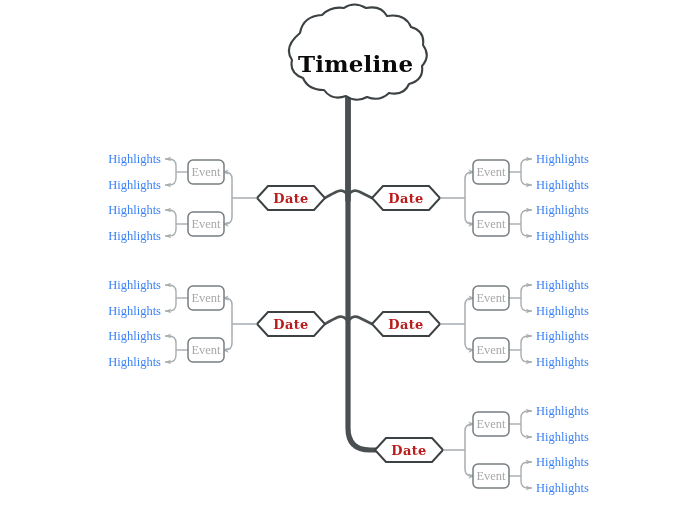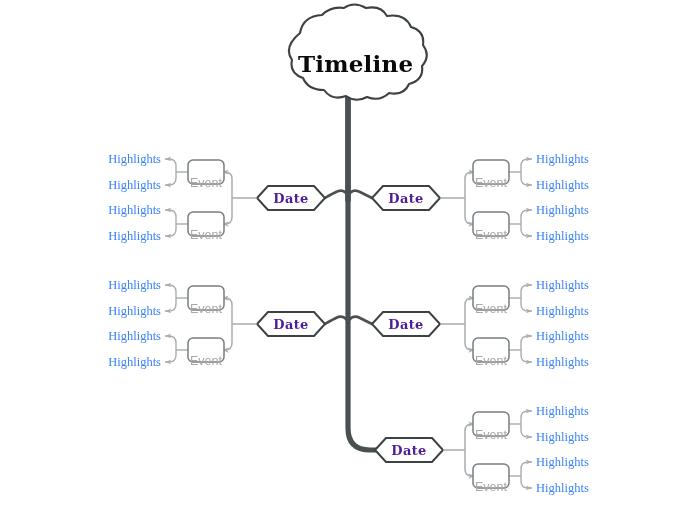--- a/index.html
+++ b/index.html
@@ -21,28 +21,27 @@
     font-family:"DejaVu Serif", serif;
     font-weight:bold;
     font-size:23px;
     color:#0a0a0a;
     letter-spacing:.2px;
   }
   .date-label{
     font-family:"DejaVu Serif", serif;
     font-weight:bold;
     font-size:13px;
-    color:#4c1d95;
+    color:#b91c1c;
     letter-spacing:.4px;
   }
   .event-label{
-    font-family:Liberation Sans, sans-serif;
+    font-family:Liberation Serif, serif;
     font-size:12.5px;
     color:#a8a8a8;
-    margin-top:11px;
   }
   .hl-label{
     font-family:"Liberation Serif", serif;
     font-size:12.5px;
     color:#3b82f6;
   }
 </style>
 </head>
 <body>
 

